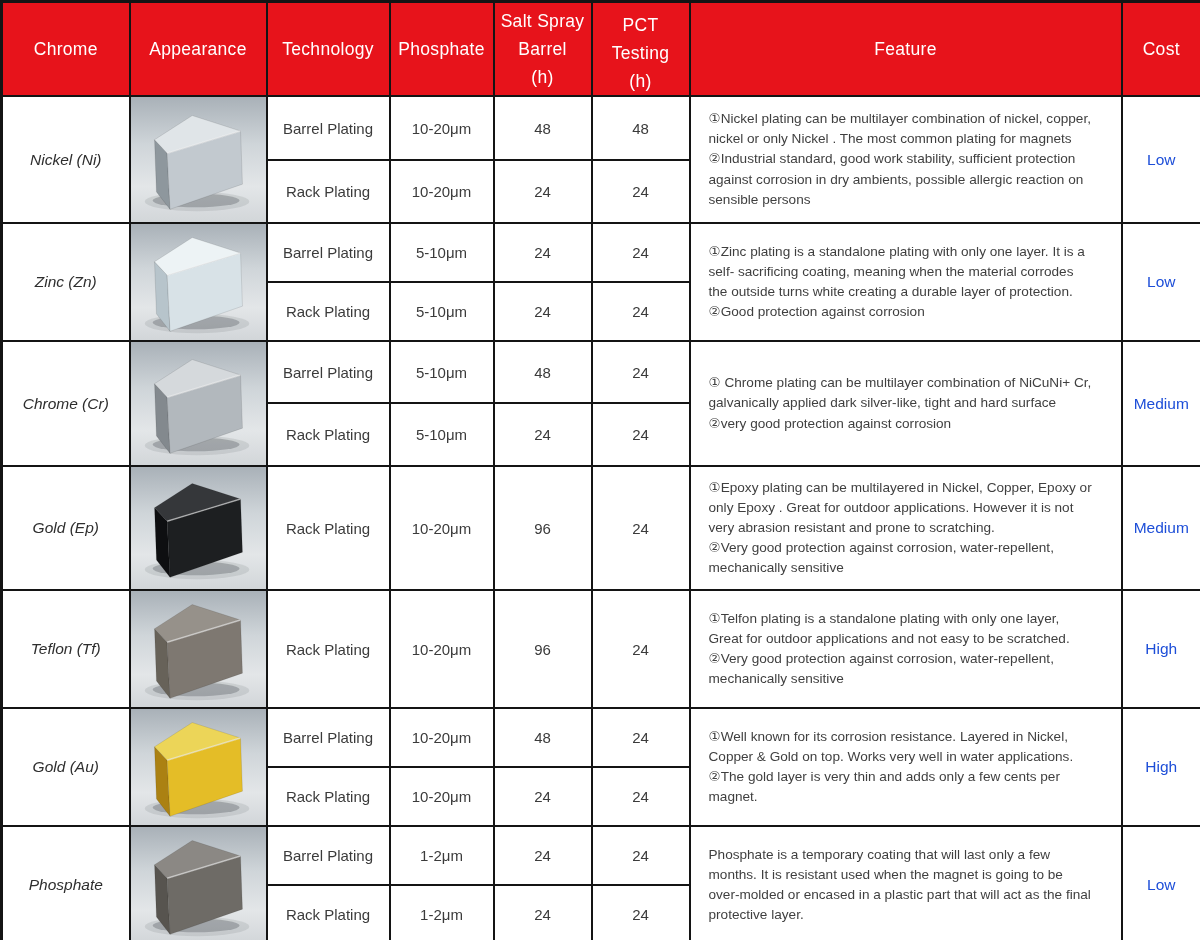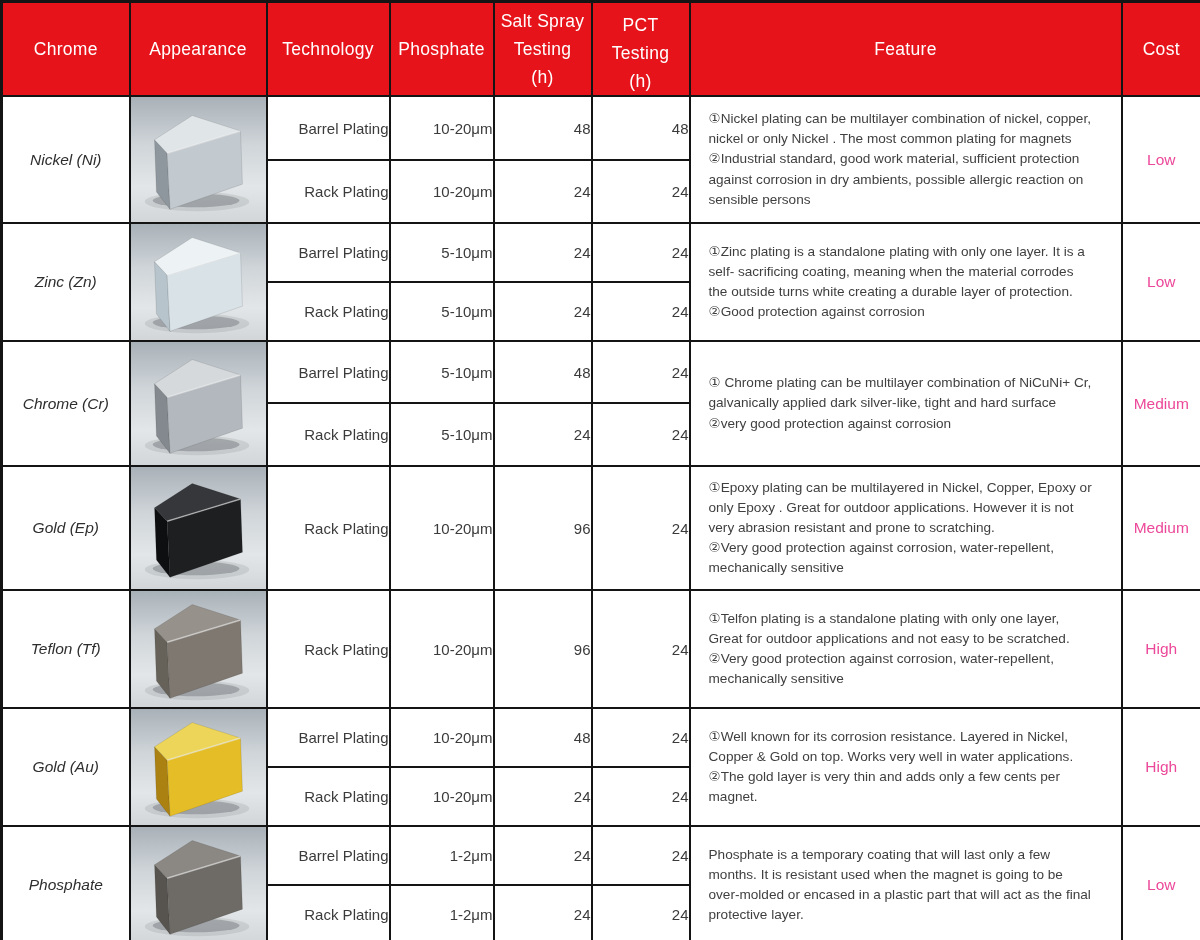--- a/index.html
+++ b/index.html
@@ -26,22 +26,22 @@
   thead th {
     background: #e7131b;
     color: #ffffff;
     font-size: 17.5px;
     font-weight: normal;
     letter-spacing: 0.3px;
     line-height: 1.6;
   }
   th.pct-h { vertical-align: top; padding-top: 8px; margin-left: 17px; }
   td.coating-name { font-size: 15.5px; color: #2e2e2e; font-style: italic; }
-  td.tech, td.thick, td.num { font-size: 15px; color: #3b3b3b; text-align: right; }
-  td.cost { font-size: 15.5px; color: #ec4899; }
+  td.tech, td.thick, td.num { font-size: 15px; color: #3b3b3b; }
+  td.cost { font-size: 15.5px; color: #1d4ed8; }
   td.feature {
     text-align: left;
     padding: 8px 28px 8px 18px;
     font-size: 13.6px;
     line-height: 1.48;
     color: #3f3f3f;
   }
   td.feature p { margin: 0; }
   td.appearance {
     padding: 0;
@@ -77,21 +77,21 @@
           <div>Appearance</div>
         </th>
       <th>
           <div>Technology</div>
         </th>
       <th>
           <div>Phosphate</div>
         </th>
       <th>
         <div>Salt Spray</div>
-        <div>Testing</div>
+        <div>Barrel</div>
         <div>(h)</div>
       </th>
       <th class="pct-h">
         <div>PCT Testing</div>
         <div>(h)</div>
       </th>
       <th>
           <div>Feature</div>
         </th>
       <th>
@@ -114,21 +114,21 @@
             <line class="cube-edge" x1="36" y1="52" x2="112" y2="29"></line>
           </svg>
         </div>
       </td>
       <td class="tech">Barrel Plating</td>
       <td class="thick">10-20μm</td>
       <td class="num">48</td>
       <td class="num">48</td>
       <td class="feature" rowspan="2">
         <p>①Nickel plating can be multilayer combination of nickel, copper, nickel or only Nickel . The most common plating for magnets</p>
-        <p>②Industrial standard, good work material, sufficient protection against corrosion in dry ambients, possible allergic reaction on sensible persons</p>
+        <p>②Industrial standard, good work stability, sufficient protection against corrosion in dry ambients, possible allergic reaction on sensible persons</p>
       </td>
       <td class="cost" rowspan="2">Low</td>
     </tr>
     <tr style="height:63px">
       <td class="tech">Rack Plating</td>
       <td class="thick">10-20μm</td>
       <td class="num">24</td>
       <td class="num">24</td>
     </tr>
 

